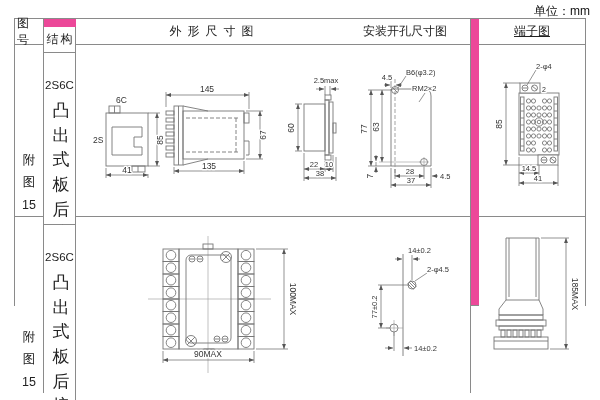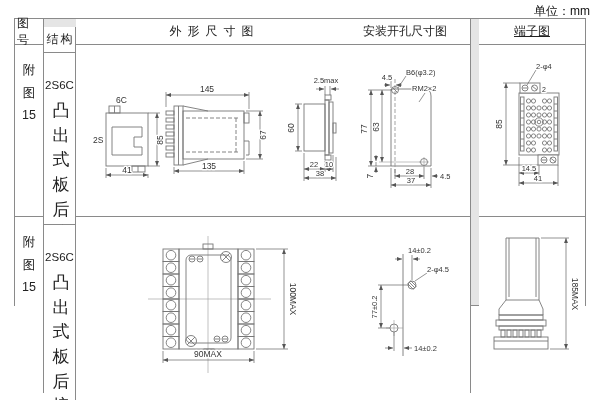--- a/index.html
+++ b/index.html
@@ -1,34 +1,34 @@
 <!DOCTYPE html>
 <html><head>
 <meta charset="utf-8">
 <style>
   * { margin:0; padding:0; box-sizing:border-box; }
   html,body { width:600px; height:400px; }
   body { background:#fff; font-family:"Liberation Sans","DejaVu Sans",sans-serif; color:#222; position:relative; overflow:hidden; }
   .unit { position:absolute; top:3px; right:10px; font-size:12px; color:#111; }
-  .tbl { position:absolute; left:14px; top:18px; width:572px; height:288px; border:1px solid #8a8a8a; background:#e5e5e5; }
+  .tbl { position:absolute; left:14px; top:18px; width:572px; height:288px; border:1px solid #8a8a8a; background:#ec4899; }
   .cell { position:absolute; border-right:1px solid #8a8a8a; border-bottom:1px solid #8a8a8a; background:#fff; }
   .lastcol { border-right:none; }
   .lastrow { border-bottom:none; }
   .c1 { left:0; width:29px; }
   .c2 { left:29px; width:32px;margin-top:8px; }
   .c3 { left:61px; width:272px; }
   .c4 { left:325px; width:131px; }
   .c5 { left:464px; width:106px;text-decoration:underline; }
   .rh { top:0; height:26px; }
   .r1 { top:26px; height:172px; }
   .r2 { top:198px; height:176px; }
   .hcell { display:flex; align-items:center; justify-content:center; font-size:12px; color:#222; }
   .sp2 { letter-spacing:2px; padding-left:2px; }
   .sp6 { letter-spacing:6px; padding-left:6px; }
-  .figcell { display:flex; align-items:flex-start; justify-content:center; }
+  .figcell { display:flex; align-items:flex-end; justify-content:center; }
   .figtext { width:17px; font-size:12.5px; line-height:1.8; text-align:center; word-break:break-all; color:#222; margin-top:14px; }
   .structcell { display:flex; flex-direction:column; align-items:center; }
   .model { font-size:11.5px; margin-top:26px; color:#222; white-space:nowrap; }
   .vtext { width:14px; font-size:17px; line-height:1.45; text-align:center; word-break:break-all; margin-top:8px; color:#222; }
   .typecode { font-size:6.5px; margin-top:4px; color:#333; white-space:nowrap; }
   svg { position:absolute; left:0; top:0; }
   svg text { font-family:"Liberation Sans","DejaVu Sans",sans-serif; font-size:8.5px; fill:#333;
              paint-order:stroke; stroke:#fff; stroke-width:2.5px; stroke-linejoin:round; }
   svg text.sm { font-size:7.5px; }
   svg text.xs { font-size:7px; }

